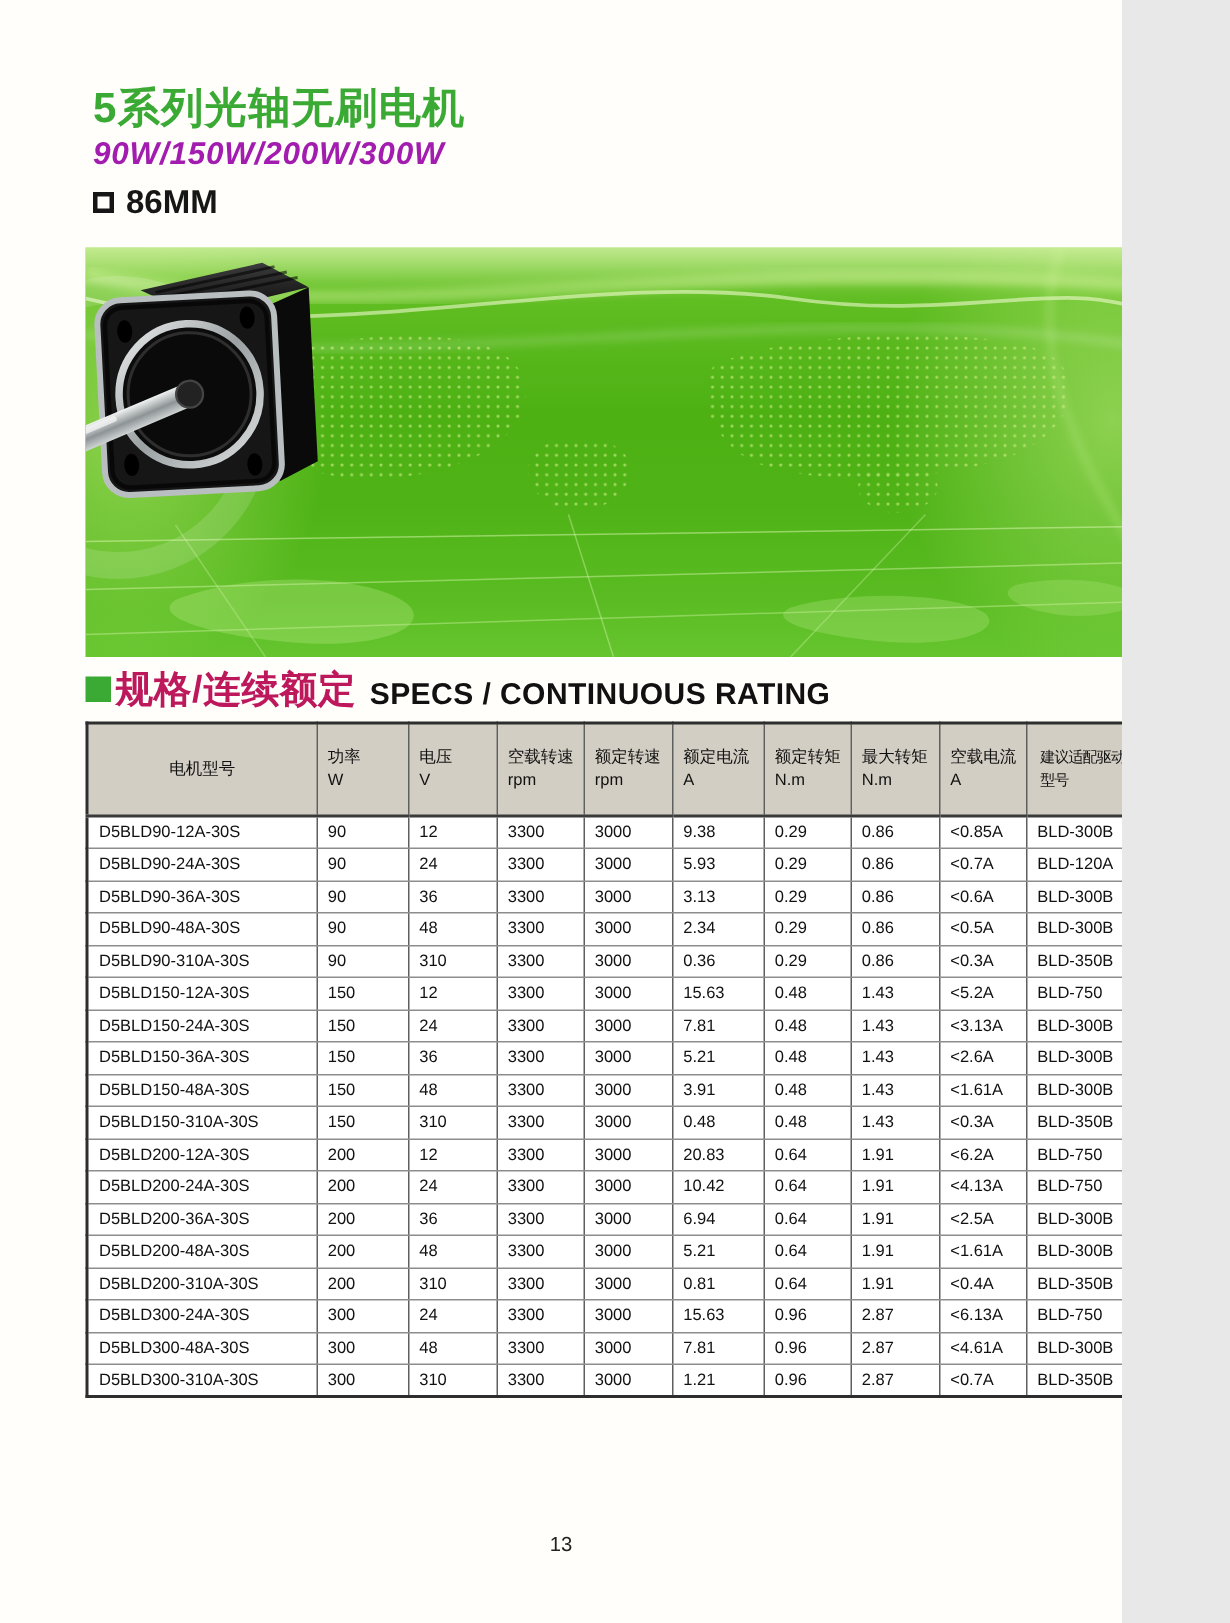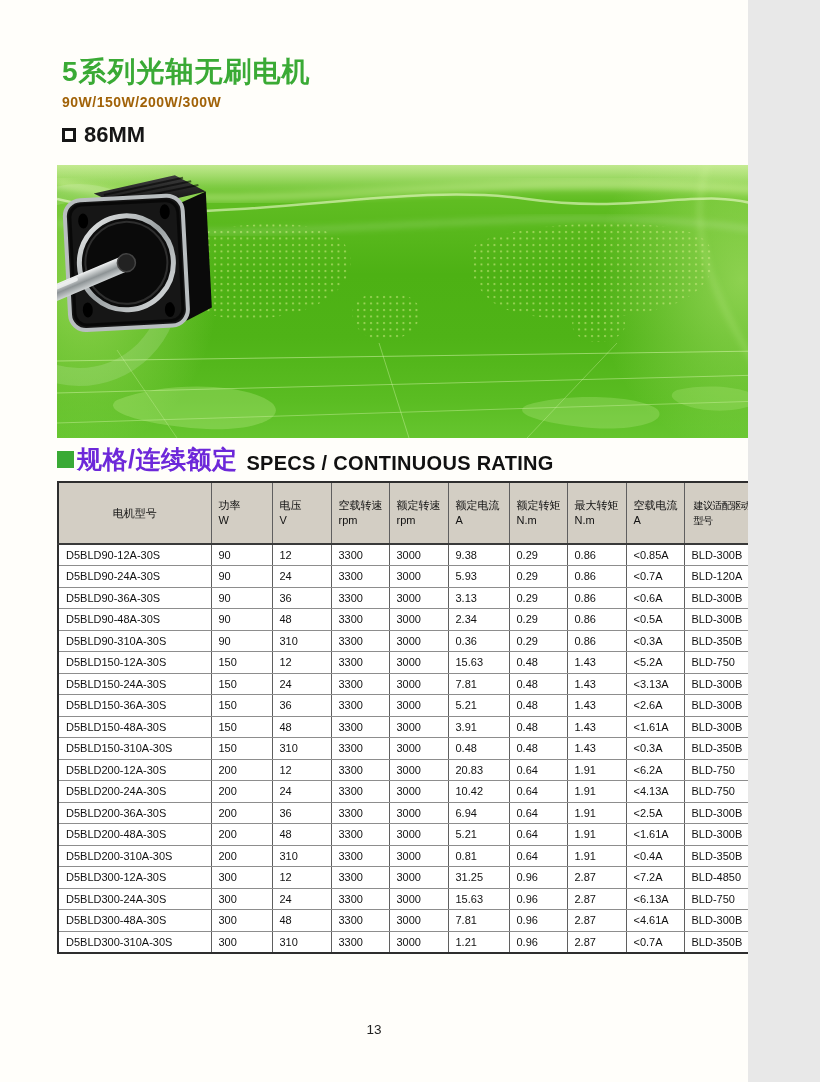--- a/index.html
+++ b/index.html
@@ -10,39 +10,39 @@
     --border-light:#8d8d8d;
   }
   *{box-sizing:border-box;}
   html,body{margin:0;padding:0;}
   body{font-family:"Liberation Sans","DejaVu Sans",sans-serif;background:#e8e8e8;}
   .page{position:relative;width:748px;height:1082px;background:#fffefa;overflow:hidden;}
 
   
   .page-header{position:absolute;left:62px;top:56px;}
   .page-title{margin:0;font-size:28px;line-height:32px;font-weight:800;color:var(--accent);letter-spacing:1px;}
-  .page-subtitle{margin:2px 0 0;font-size:14px;line-height:25px;font-weight:800;color:#a16207;letter-spacing:0.5px;}
+  .page-subtitle{margin:2px 0 0;font-size:21px;line-height:25px;font-weight:800;color:#a21caf;letter-spacing:0.5px;font-style:italic;}
   .frame-size{margin-top:7px;font-size:22px;font-weight:700;color:#161616;display:flex;align-items:center;}
   .sq{display:inline-block;width:14px;height:14px;border:3px solid #161616;margin-right:8px;background:transparent;}
 
   
   .banner{position:absolute;left:57px;top:165px;width:706px;height:273px;overflow:hidden;
     background:
       linear-gradient(180deg, rgba(245,255,205,0.50) 0%, rgba(245,255,205,0) 10%),
       radial-gradient(ellipse 190px 230px at 4% 45%, rgba(195,238,125,0.55), rgba(195,238,125,0) 70%),
       radial-gradient(ellipse 210px 250px at 97% 42%, rgba(205,242,140,0.50), rgba(205,242,140,0) 70%),
       linear-gradient(180deg,#8ad24d 0%,#60bd22 13%,#4db114 40%,#4fb317 63%,#5abc22 86%,#66c52f 100%);
   }
   .banner svg{position:absolute;left:0;top:0;}
   .motor-svg{position:absolute;left:286px;top:54px;width:170px;height:180px;}
 
   
   .section-head{position:absolute;left:57px;top:443px;display:flex;align-items:center;}
   .bullet{display:inline-block;width:17px;height:17px;background:var(--accent);margin-right:3px;}
-  .section-cn{font-size:25px;font-weight:800;color:#6d28d9;letter-spacing:0.5px;}
+  .section-cn{font-size:25px;font-weight:800;color:#be185d;letter-spacing:0.5px;}
   .section-en{font-size:20px;font-weight:800;color:#111;margin-left:9px;margin-top:7px;letter-spacing:0.3px;}
 
   
   table.specs{position:absolute;left:57px;top:481px;width:711px;border-collapse:collapse;table-layout:fixed;
     font-size:11px;color:#111;border:2px solid var(--border-dark);}
   table.specs th{height:62px;background:var(--header-bg);font-weight:normal;text-align:left;
     padding:0 2px 0 7px;line-height:15px;vertical-align:middle;
     border:1px solid var(--border-mid);border-bottom:2px solid #3a3a3a;}
   table.specs th.c-model{text-align:center;padding:0;}
   table.specs th.c-driver{font-size:10px;letter-spacing:-0.6px;padding-left:9px;}
@@ -382,32 +382,20 @@
           <td>310</td>
           <td>3300</td>
           <td>3000</td>
           <td>0.81</td>
           <td>0.64</td>
           <td>1.91</td>
           <td>&lt;0.4A</td>
           <td>BLD-350B</td>
         </tr>
         <tr>
-          <td>D5BLD300-12A-30S</td>
-          <td>300</td>
-          <td>12</td>
-          <td>3300</td>
-          <td>3000</td>
-          <td>31.25</td>
-          <td>0.96</td>
-          <td>2.87</td>
-          <td>&lt;7.2A</td>
-          <td>BLD-4850</td>
-        </tr>
-        <tr>
           <td>D5BLD300-24A-30S</td>
           <td>300</td>
           <td>24</td>
           <td>3300</td>
           <td>3000</td>
           <td>15.63</td>
           <td>0.96</td>
           <td>2.87</td>
           <td>&lt;6.13A</td>
           <td>BLD-750</td>

